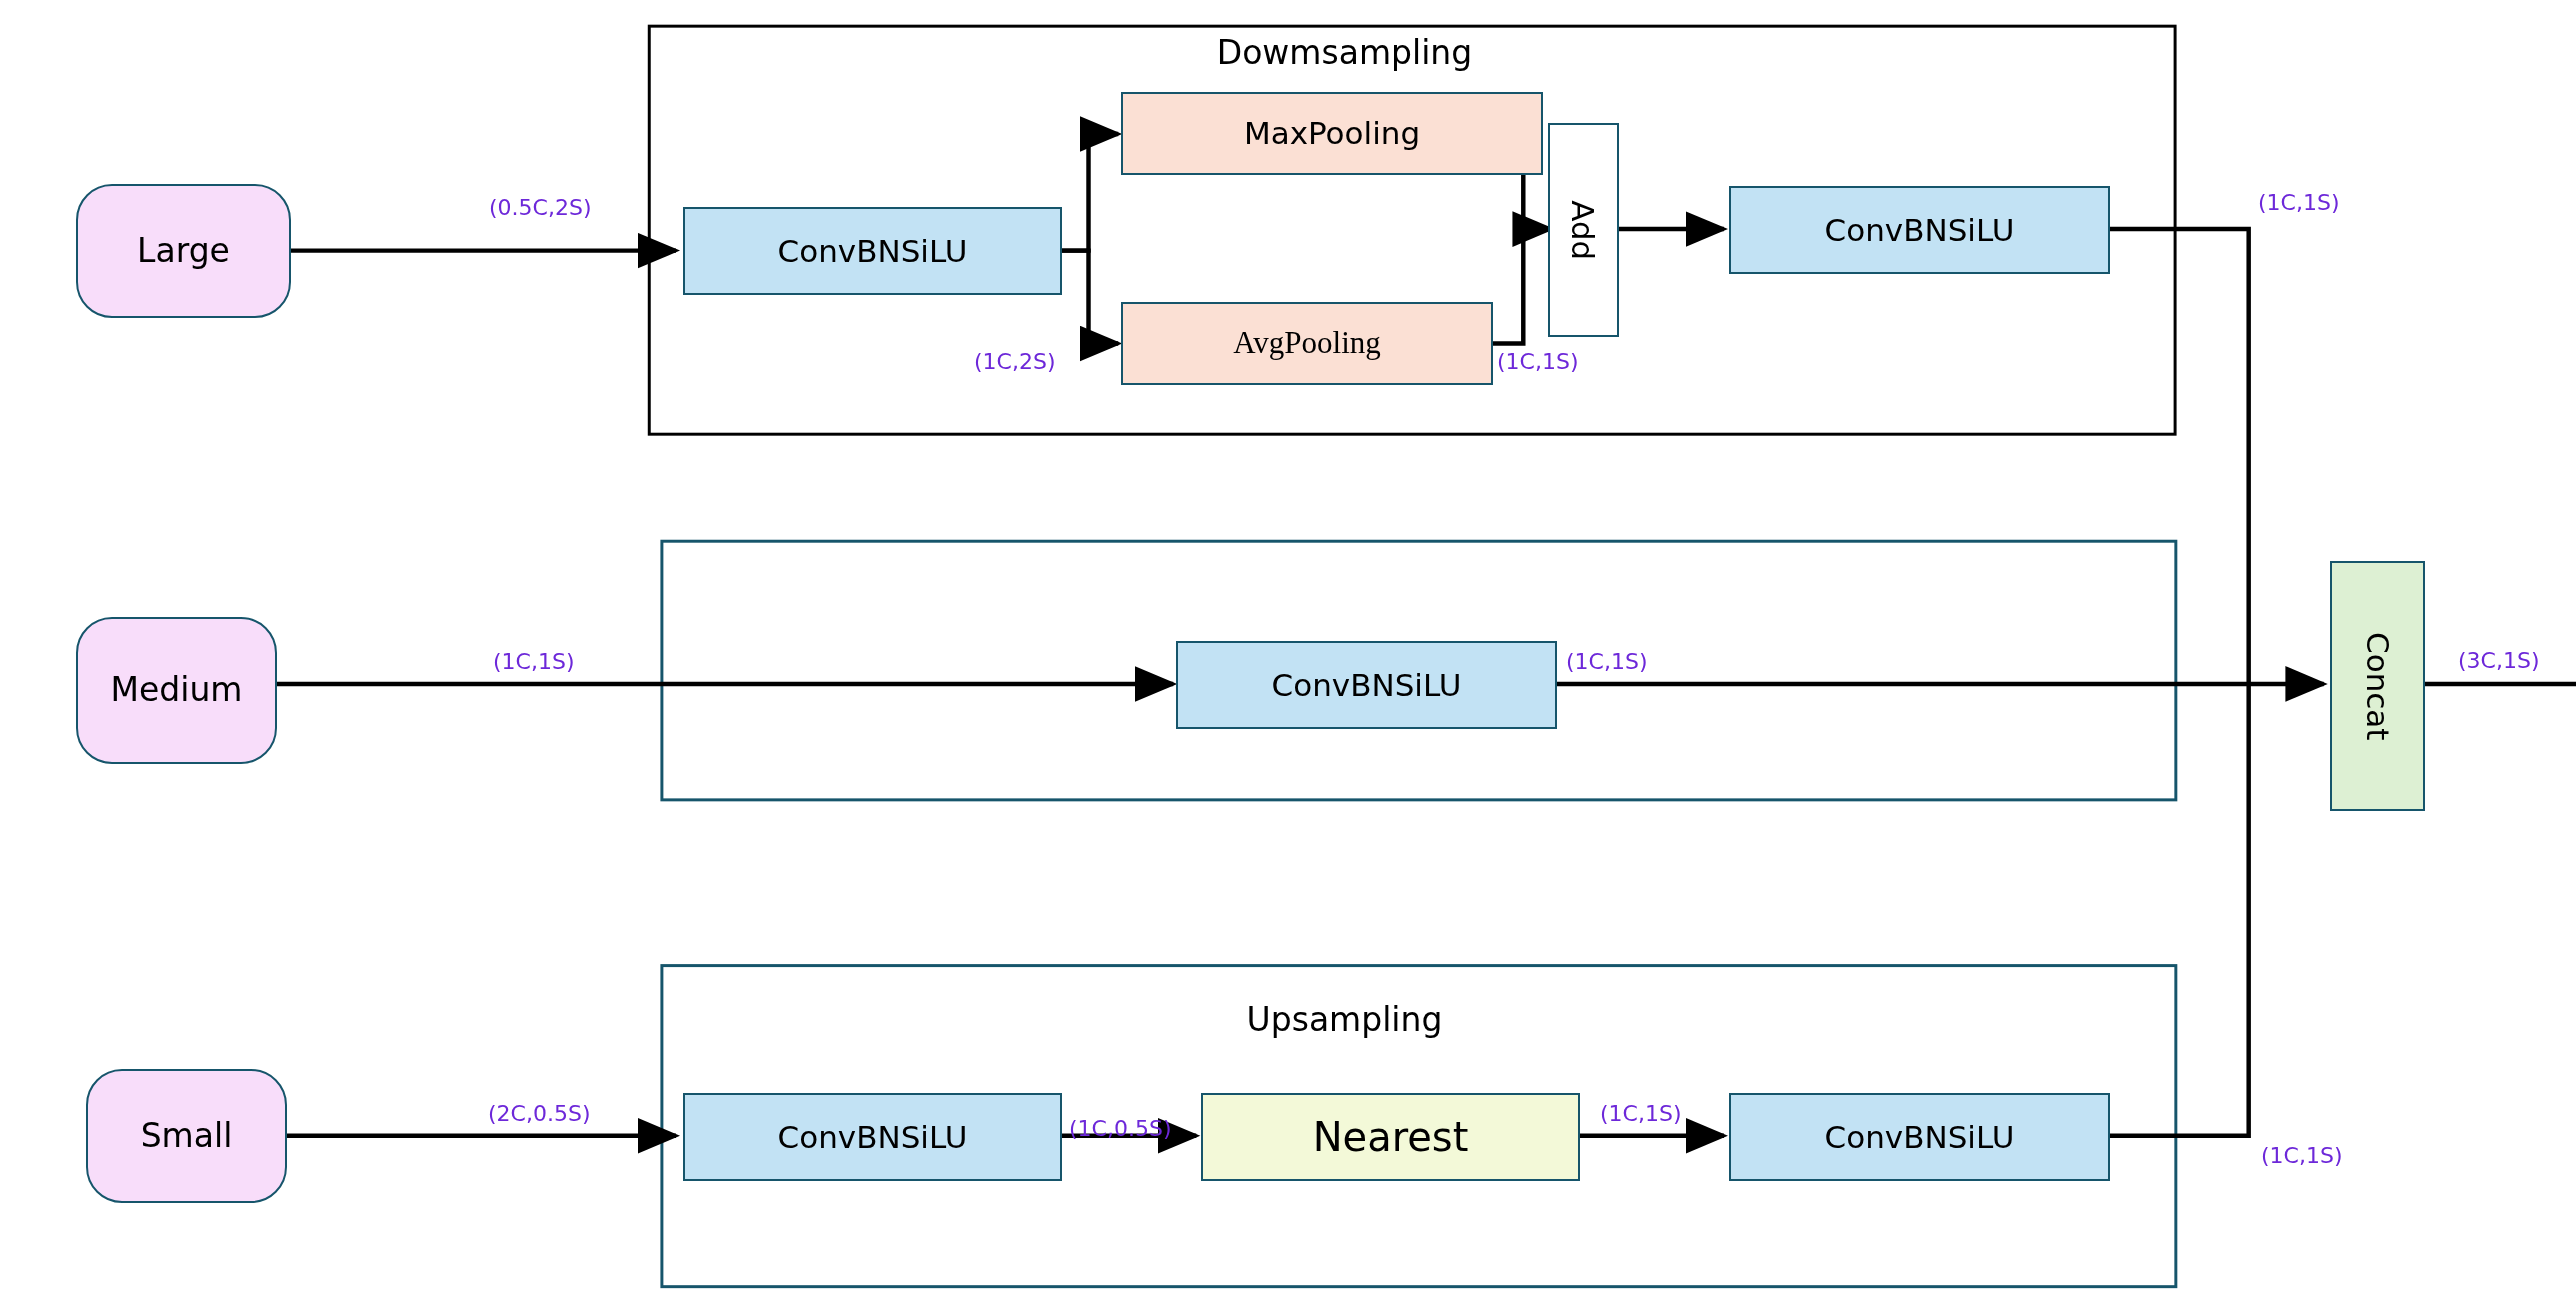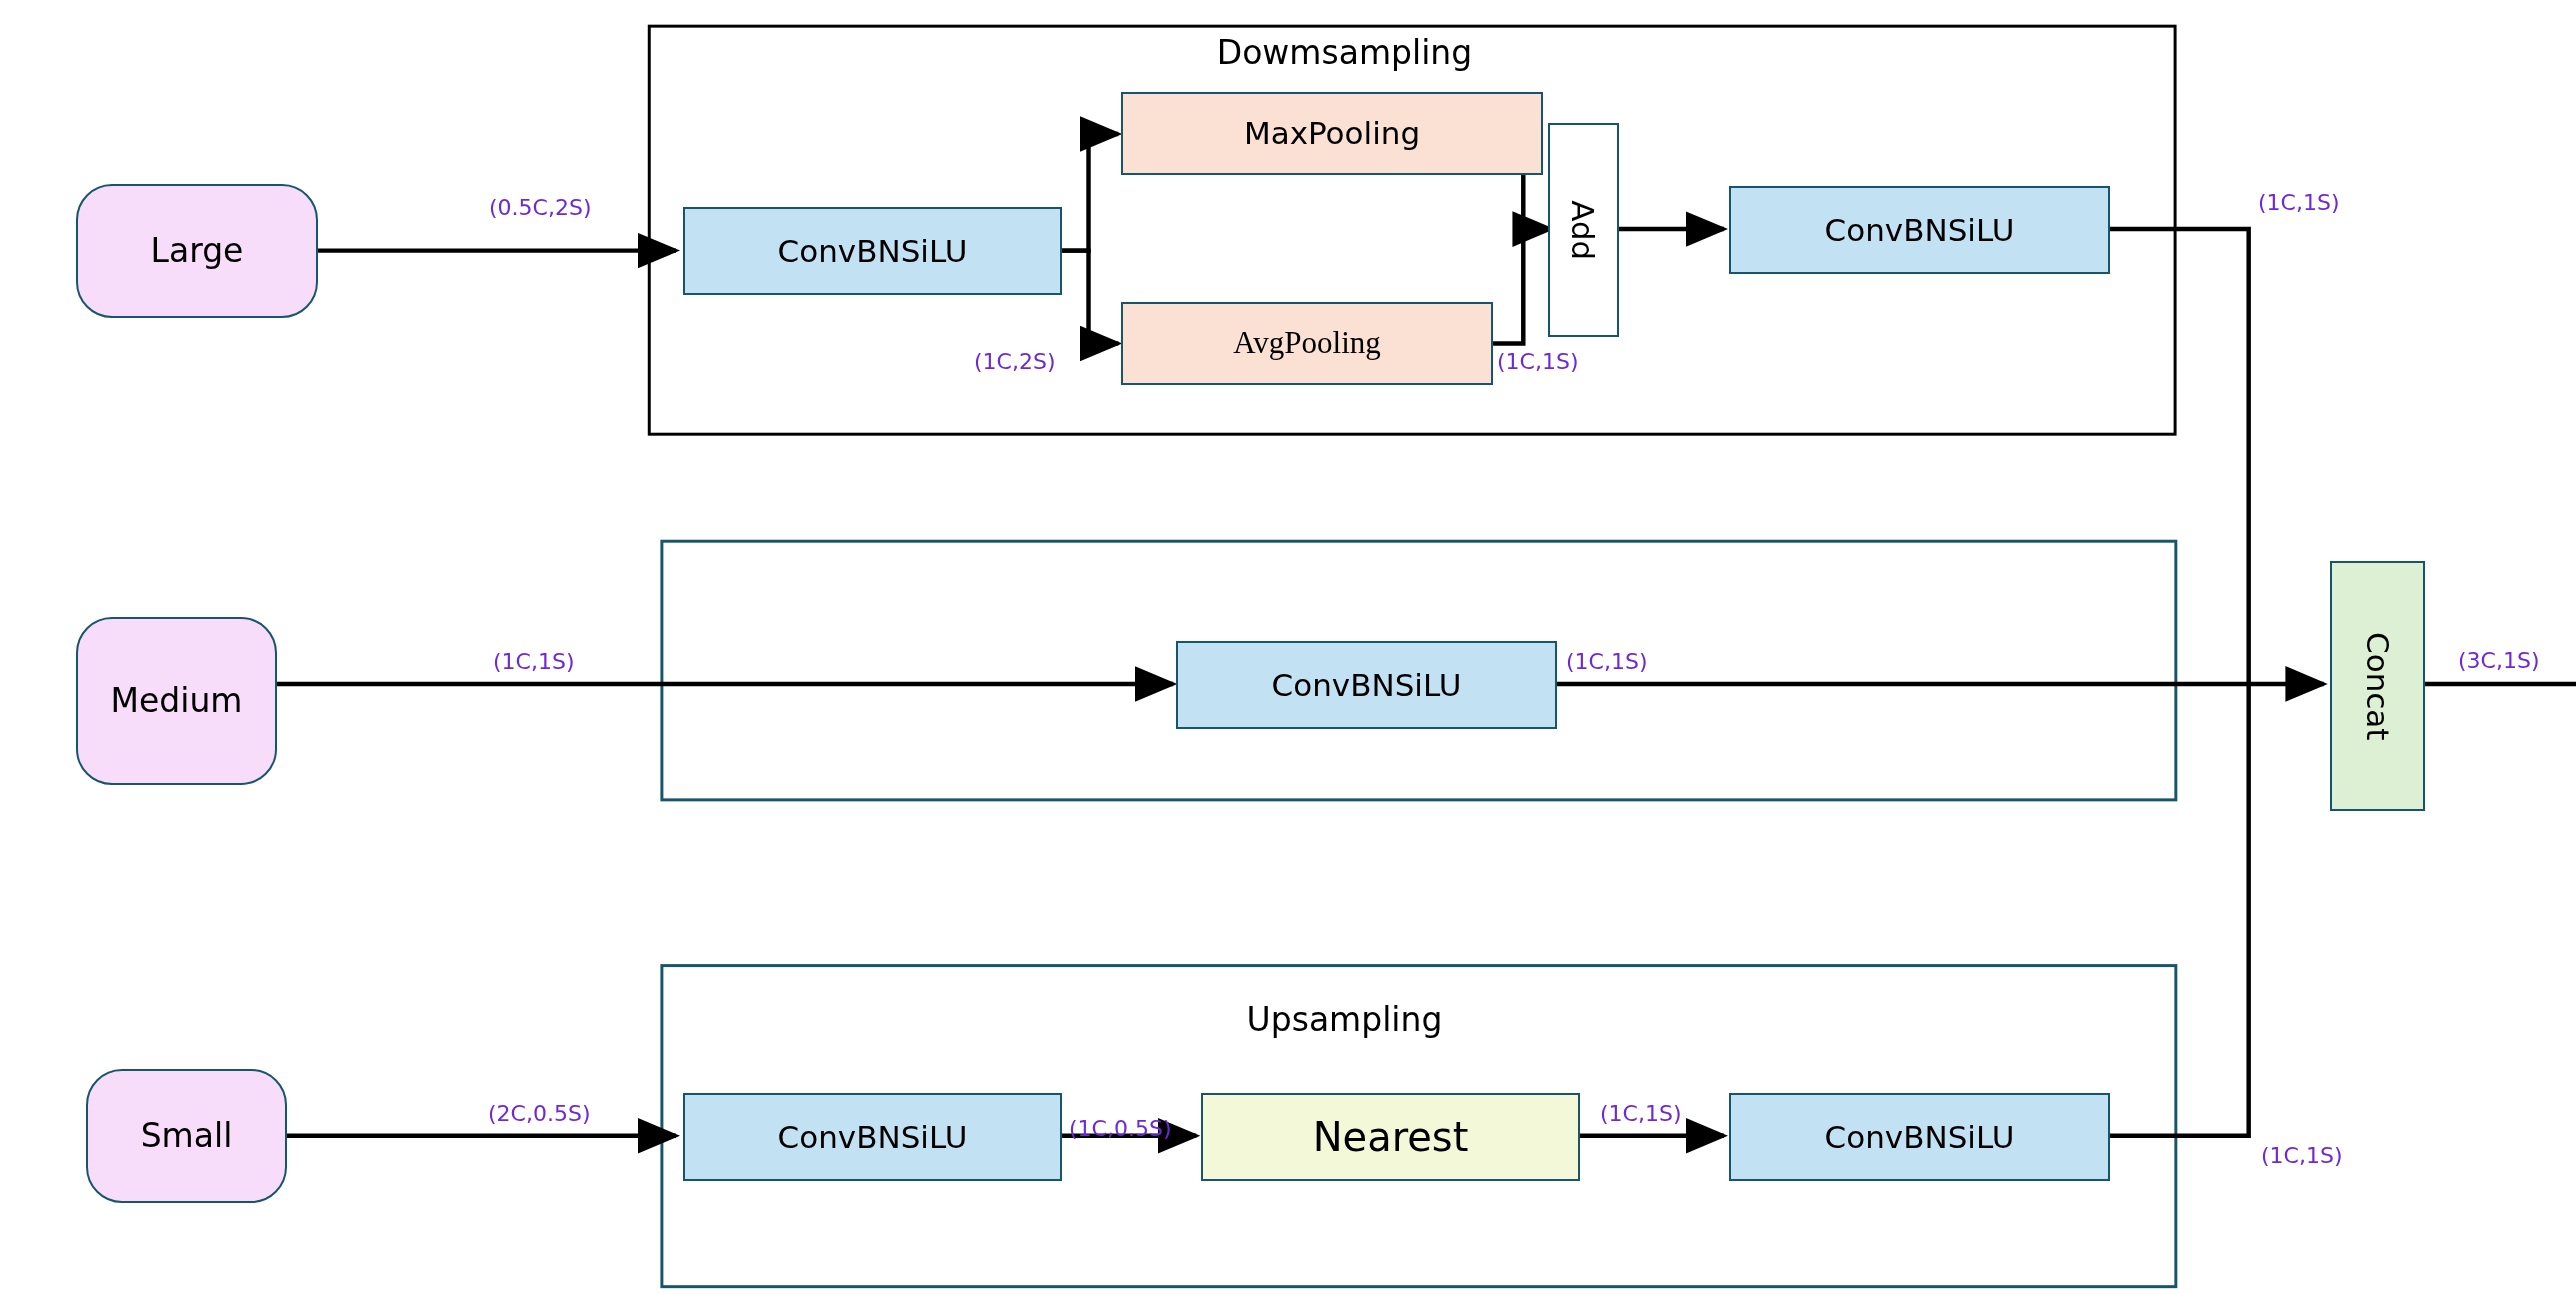--- a/index.html
+++ b/index.html
@@ -60,25 +60,25 @@
     <path d="M 2060 1528 L 2255 1528" stroke="#000" stroke-width="6" fill="none" marker-end="url(#arrow)"></path>
     <path d="M 2772 1528 L 2961 1528 L 2961 920" stroke="#000" stroke-width="6" fill="none"></path>
 
     <path d="M 3198 920 L 3456 920" stroke="#000" stroke-width="6" fill="none" marker-end="url(#arrow)"></path>
   </svg>
 
   <div class="group-title" style="left:1148px; top:33px; width:297px;">Dowmsampling</div>
 
   <div class="group-title" style="left:1148px; top:1000px; width:297px;">Upsampling</div>
 
-  <div class="node io-node" style="left:28px; top:184px; width:242px; height:134px;">
+  <div class="node io-node" style="left:28px; top:184px; width:215px; height:134px;">
     <span>Large</span>
   </div>
 
-  <div class="node io-node" style="left:28px; top:617px; width:201px; height:168px;">
+  <div class="node io-node" style="left:28px; top:617px; width:201px; height:147px;">
     <span>Medium</span>
   </div>
 
   <div class="node io-node" style="left:38px; top:1069px; width:201px; height:134px;">
     <span>Small</span>
   </div>
 
   <div class="node conv-node" style="left:635px; top:207px; width:379px; height:88px;">
     <span>ConvBNSiLU</span>
   </div>

